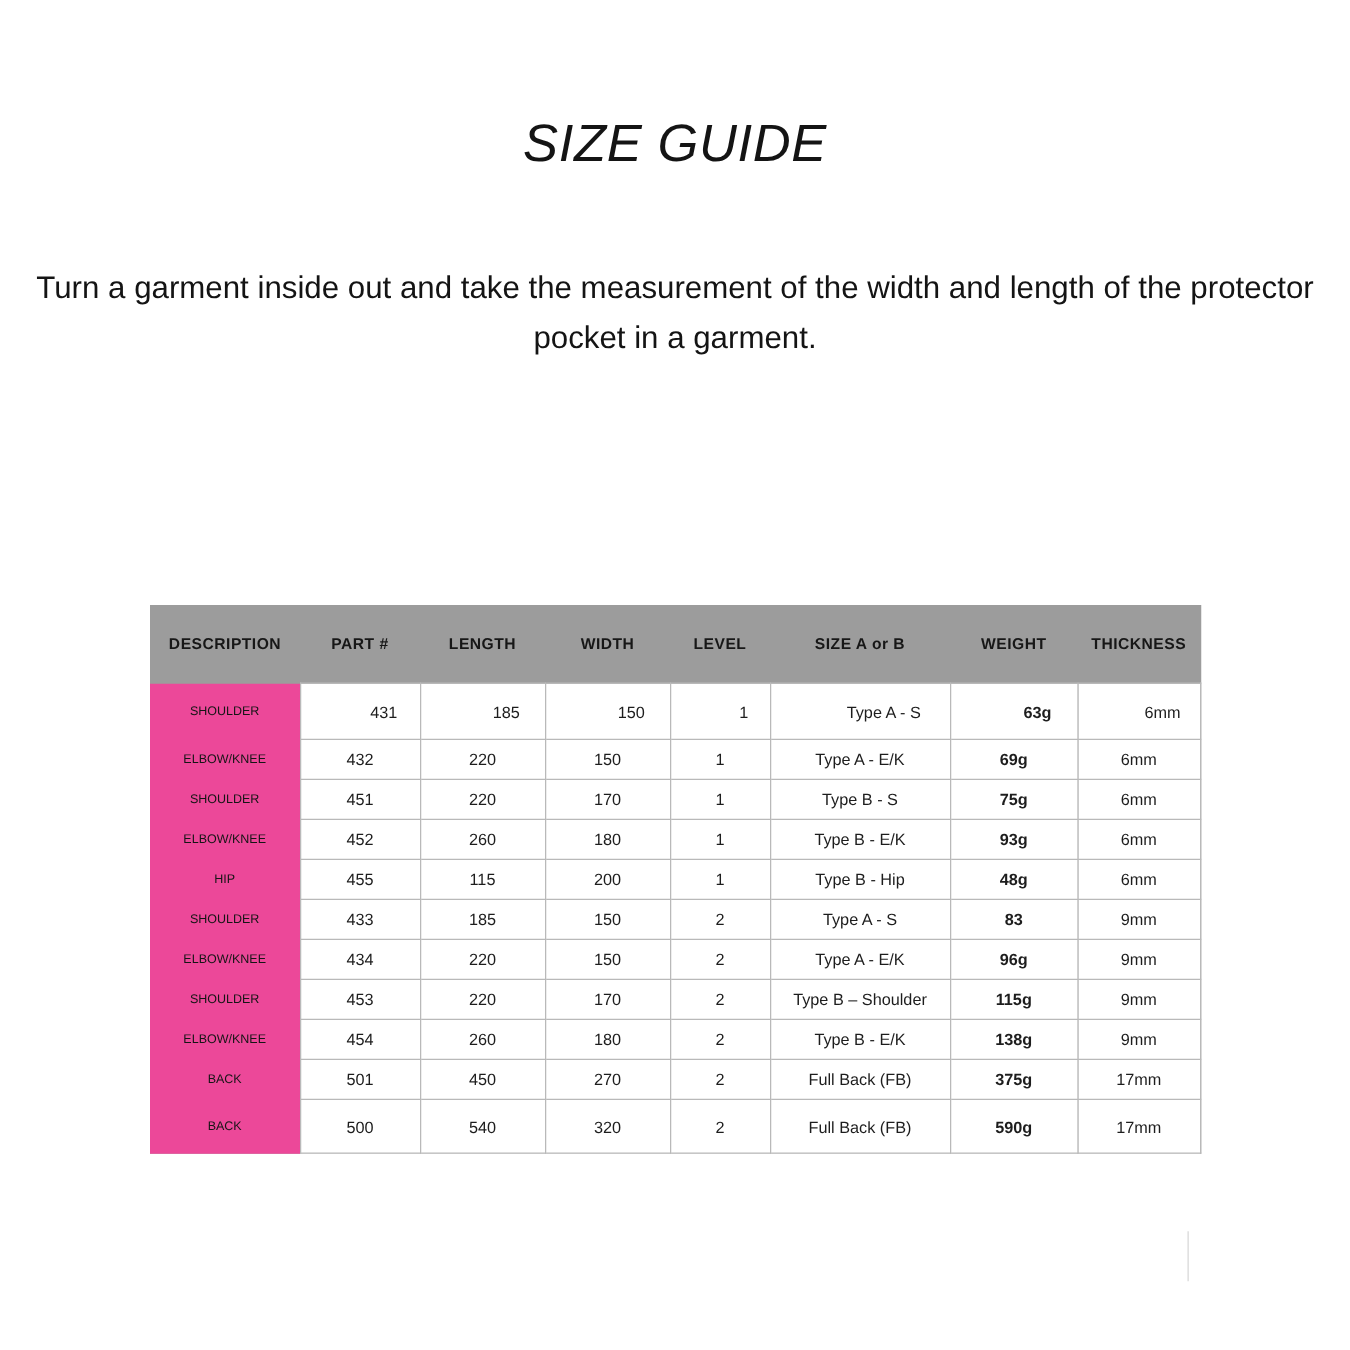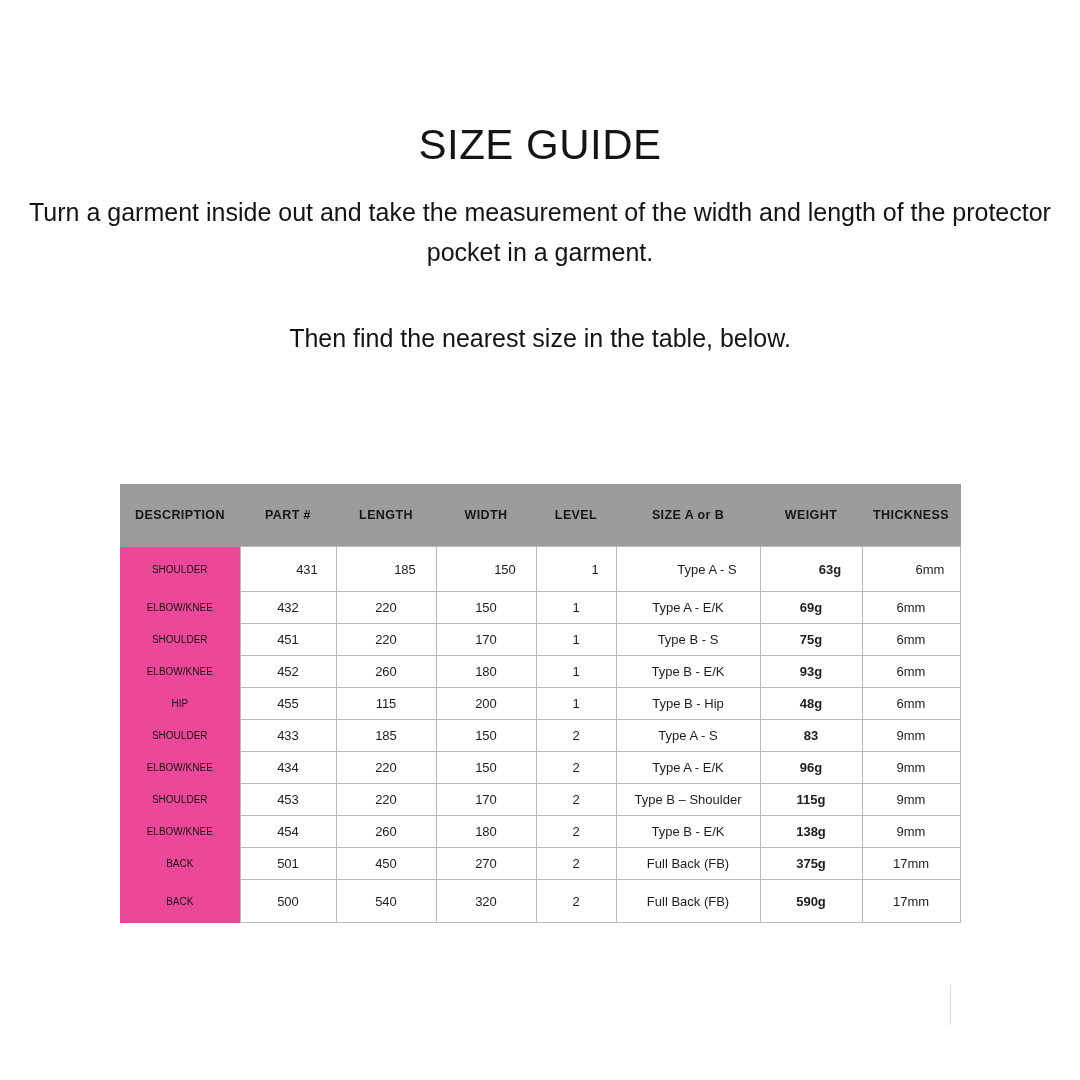--- a/index.html
+++ b/index.html
@@ -15,39 +15,40 @@
     overflow: hidden;
   }
   .page {
     width: 1080px;
     height: 1080px;
     position: relative;
     box-sizing: border-box;
   }
   .titles {
     text-align: center;
-    padding-top: 118px;
+    padding-top: 88px;
+    font-style: italic;
   }
   .title-line1 {
     font-size: 42px;
     font-weight: 400;
     letter-spacing: 0.5px;
     line-height: 1.28;
     color: #141414;
   }
   .title-line2 {
     font-size: 42px;
     font-weight: 400;
     letter-spacing: 0.2px;
     line-height: 1.28;
     color: #141414;
   }
   .intro {
     text-align: center;
-    margin-top: 20px;
+    margin-top: 68px;
   }
   .intro p {
     margin: 0;
     font-size: 25px;
     font-weight: 400;
     line-height: 1.62;
     color: #141414;
   }
   .intro .second {
     margin-top: 45px;
@@ -126,21 +127,20 @@
 <body>
 
 <div class="page">
 
   <div class="titles">
     <div class="title-line1">SIZE GUIDE</div>
   </div>
 
   <div class="intro">
     <p class="first">Turn a garment inside out and take the measurement of the width and length of the protector pocket in a garment.</p>
-    <p class="second">Then find the nearest size in the table, below.</p>
   </div>
 
   <div class="table-wrap">
     <table class="size-table">
       <colgroup>
         <col class="c-desc">
         <col class="c-part">
         <col class="c-length">
         <col class="c-width">
         <col class="c-level">

